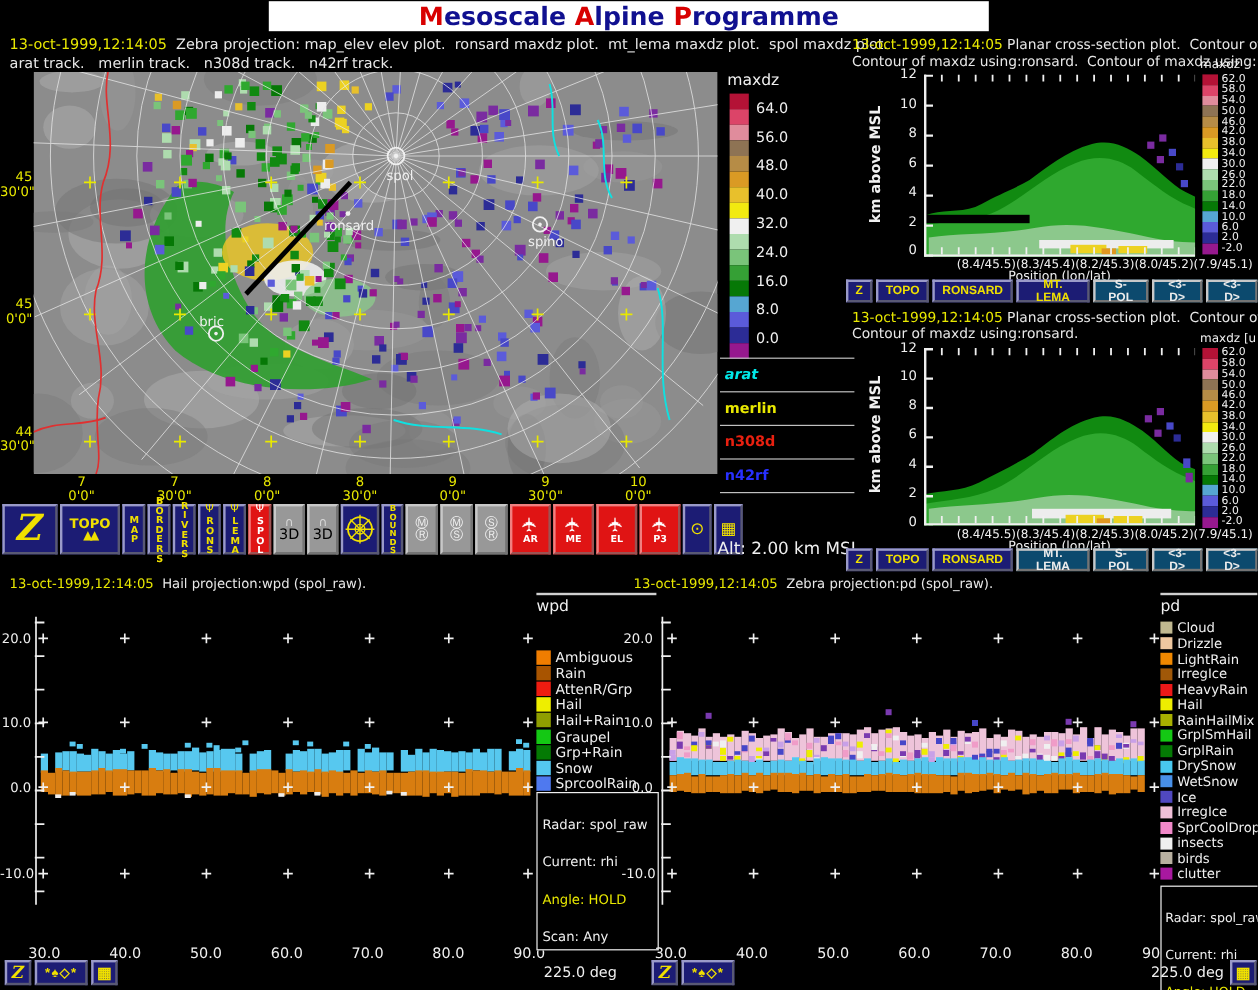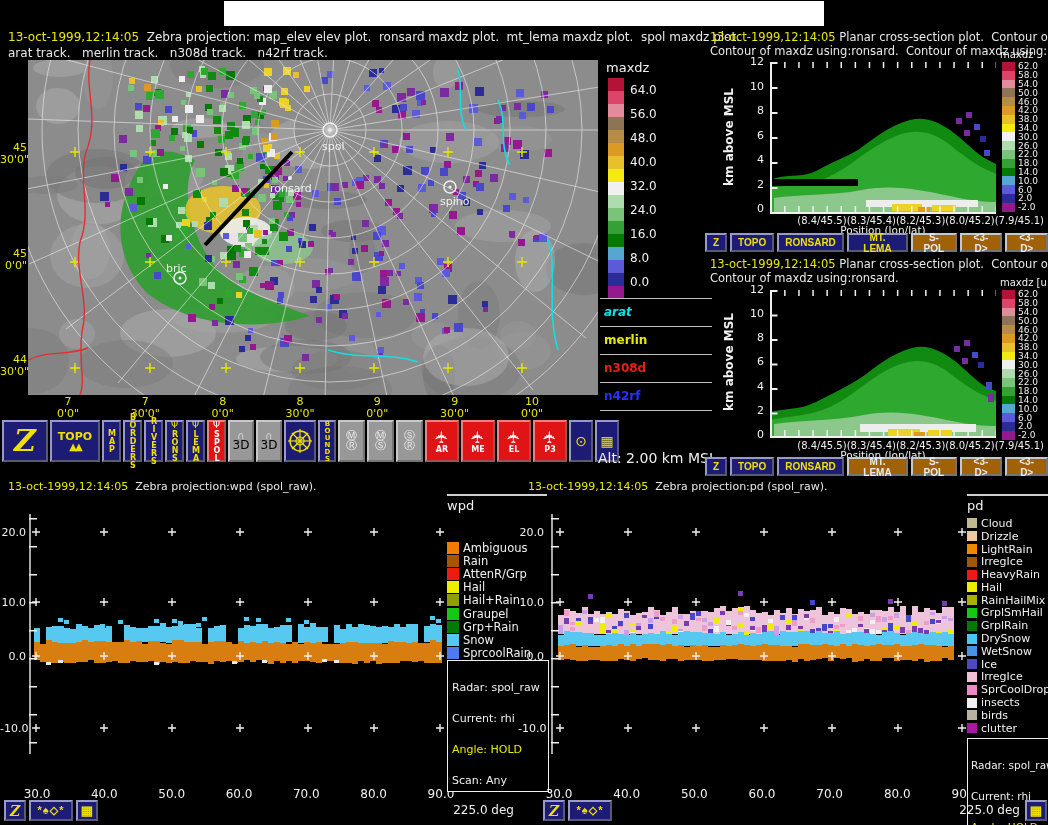--- a/index.html
+++ b/index.html
@@ -49,21 +49,21 @@
   .cs-ylab{writing-mode:vertical-rl;transform:rotate(180deg);font-size:12px;font-weight:bold;color:#f0f0f0;
     height:150px;display:flex;align-items:center;justify-content:center;}
   .cs-yticks{width:20px;display:flex;flex-direction:column;justify-content:space-between;align-items:flex-end;}
   .cs-yticks div{font-size:11px;line-height:11px;color:#f0f0f0;}
   .cs-xticks{display:flex;justify-content:flex-end;}
   .cs-xticks div{font-size:10px;color:#f0f0f0;}
   .cs-xlabel{font-size:10.5px;color:#f0f0f0;text-align:center;}
   .cs-toolbar{display:flex;gap:3px;height:19px;}
   .cs-btn{border:2px outset #9a9ac8;font-size:10px;font-weight:bold;display:flex;align-items:center;justify-content:center;padding:0 6px;}
   .cs-btn.navy{background:#1c1c74;color:#f0e000;}
-  .cs-btn.gray{background:#a16207;color:#ececec;border:2px outset #c8c8c8;}
+  .cs-btn.gray{background:#0c4a6e;color:#ececec;border:2px outset #c8c8c8;}
   .csbar-title{font-size:10px;color:#f0f0f0;white-space:nowrap;}
   .csbar{display:flex;flex-direction:column;}
   .csbar-row{display:flex;align-items:center;height:8.8px;}
   .csbar-row .cb-cell{width:13px;height:8.8px;}
   .csbar-row .cb-lab{font-size:9px;color:#f0f0f0;margin-left:3px;line-height:8px;}
   
   .ytick{width:26px;text-align:right;font-size:11px;color:#f0f0f0;}
   .xtick-row{display:flex;justify-content:space-between;}
   .xtick-row div{width:42px;text-align:center;font-size:12px;color:#f0f0f0;}
   .legend{border-top:2px solid #d0d0d0;}
@@ -84,20 +84,23 @@
   .corner-btns{display:flex;gap:3px;height:21px;}
   .cnr{border:2px outset #9a9ac8;background:#1c1c74;color:#f0e000;display:flex;align-items:center;justify-content:center;font-weight:bold;}
   .cnr.z{width:22px;font-family:"DejaVu Serif",serif;font-style:italic;font-size:14px;}
   .cnr.sym{width:44px;font-size:11px;letter-spacing:1px;}
   .cnr.grid{width:22px;font-size:13px;}
 </style>
 </head>
 <body>
 
 <div class="abs" id="title-bar">
+  <span id="title-main">
+    <span class="red">M</span><span>esoscale </span><span class="red">A</span><span>lpine </span><span class="red">P</span><span>rogramme</span>
+  </span>
 </div>
 
 <div class="abs hdrline" style="left:8px;top:30px;"><span class="yellow">13-oct-1999,12:14:05</span>  <span>Zebra projection: map_elev elev plot.  ronsard maxdz plot.  mt_lema maxdz plot.  spol maxdz plot.</span></div>
 <div class="abs hdrline" style="left:8px;top:46px;">arat track.   merlin track.   n308d track.   n42rf track.</div>
 
 <svg class="abs" id="map-svg" width="570" height="335" viewBox="0 0 570 335">
   <rect width="570" height="335" fill="#8c8c8c"></rect>
   <g id="terrain">
       <ellipse cx="451" cy="255" rx="21" ry="34" fill="#7a7a7a" opacity="0.45"></ellipse>
       <ellipse cx="495" cy="291" rx="28" ry="19" fill="#9a9a9a" opacity="0.45"></ellipse>
@@ -1031,21 +1034,21 @@
 
 <button class="cs-btn navy">Z</button>
     <button class="cs-btn navy">TOPO</button>
     <button class="cs-btn navy">RONSARD</button>
     <button class="cs-btn gray">MT. LEMA</button>
     <button class="cs-btn gray">S-POL</button>
     <button class="cs-btn gray">&lt;3-D&gt;</button>
     <button class="cs-btn gray">&lt;3-D&gt;</button>
   </div>
 
-<div class="abs hdrline" style="left:8px;top:480px;font-size:11px;"><span class="yellow">13-oct-1999,12:14:05</span>  <span>Zebra projection:wpd (spol_raw).</span></div>
+<div class="abs hdrline" style="left:8px;top:480px;font-size:11px;"><span class="yellow">13-oct-1999,12:14:05</span>  <span>Hail projection:wpd (spol_raw).</span></div>
 
 <div class="abs" style="left:0;top:526px;">
     <div class="ytick">20.0</div>
   </div>
 <div class="abs" style="left:0;top:596px;">
     <div class="ytick">10.0</div>
   </div>
 <div class="abs" style="left:0;top:650px;">
     <div class="ytick">0.0</div>
   </div>

